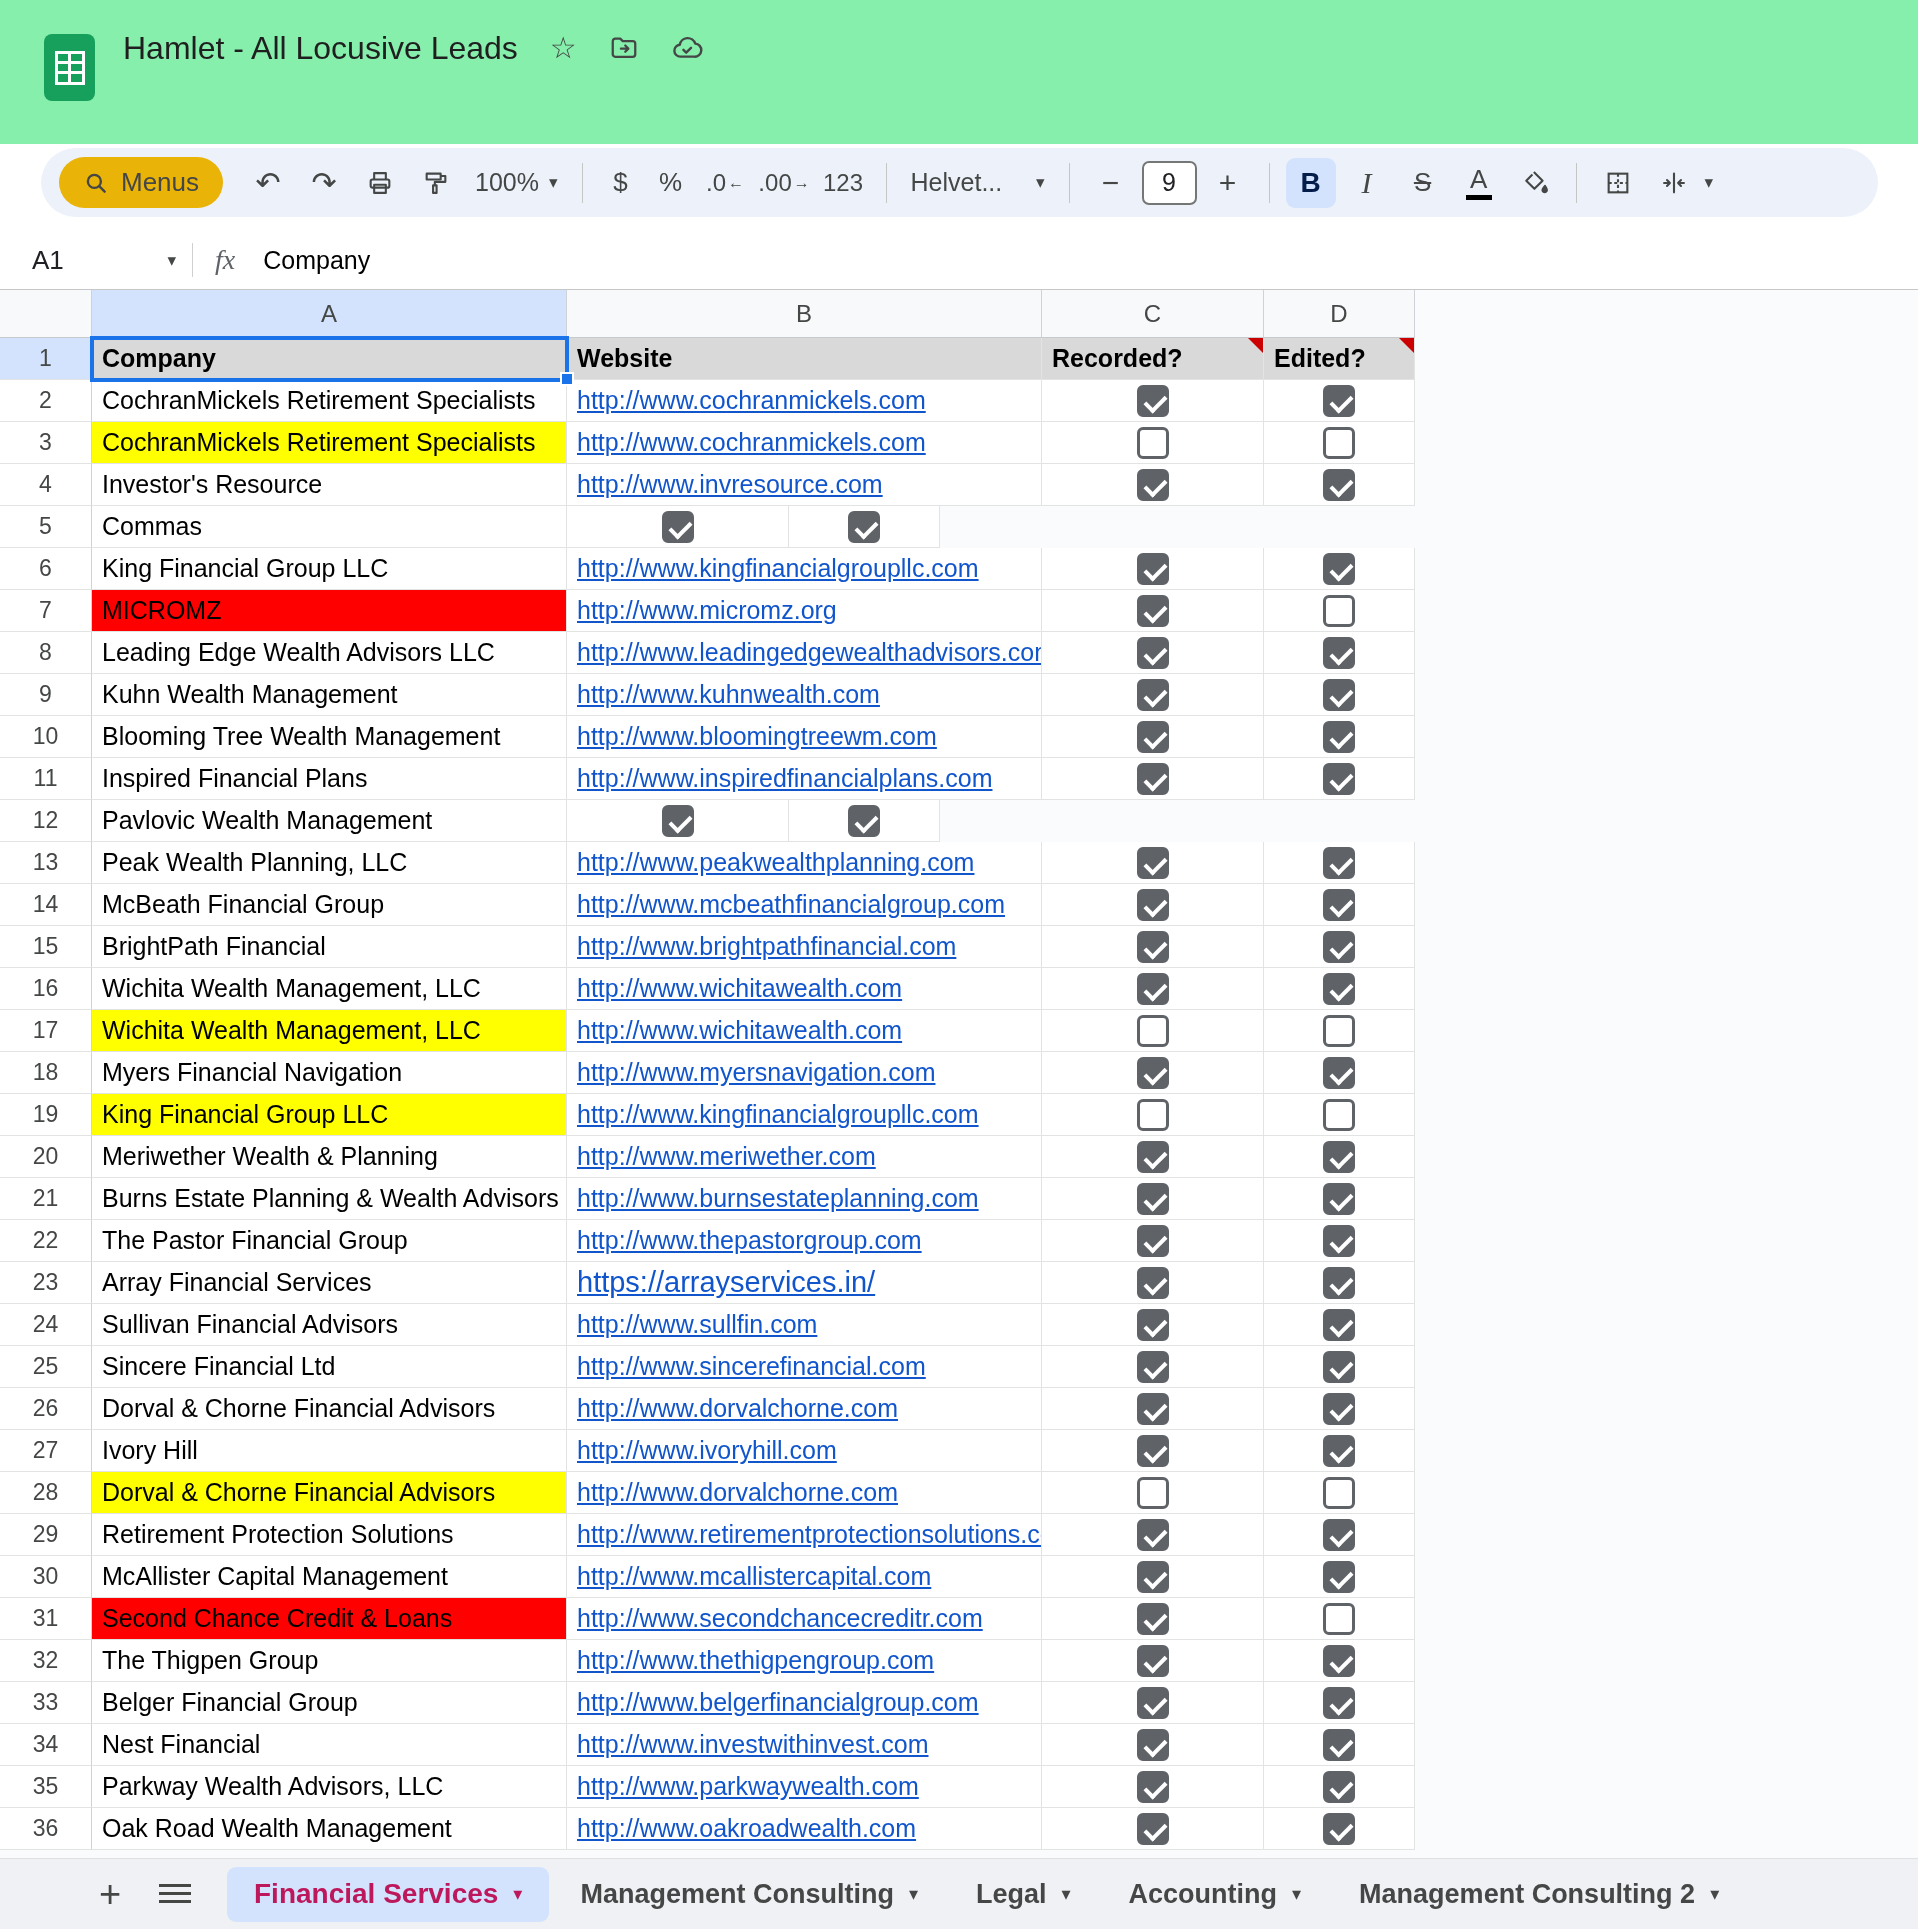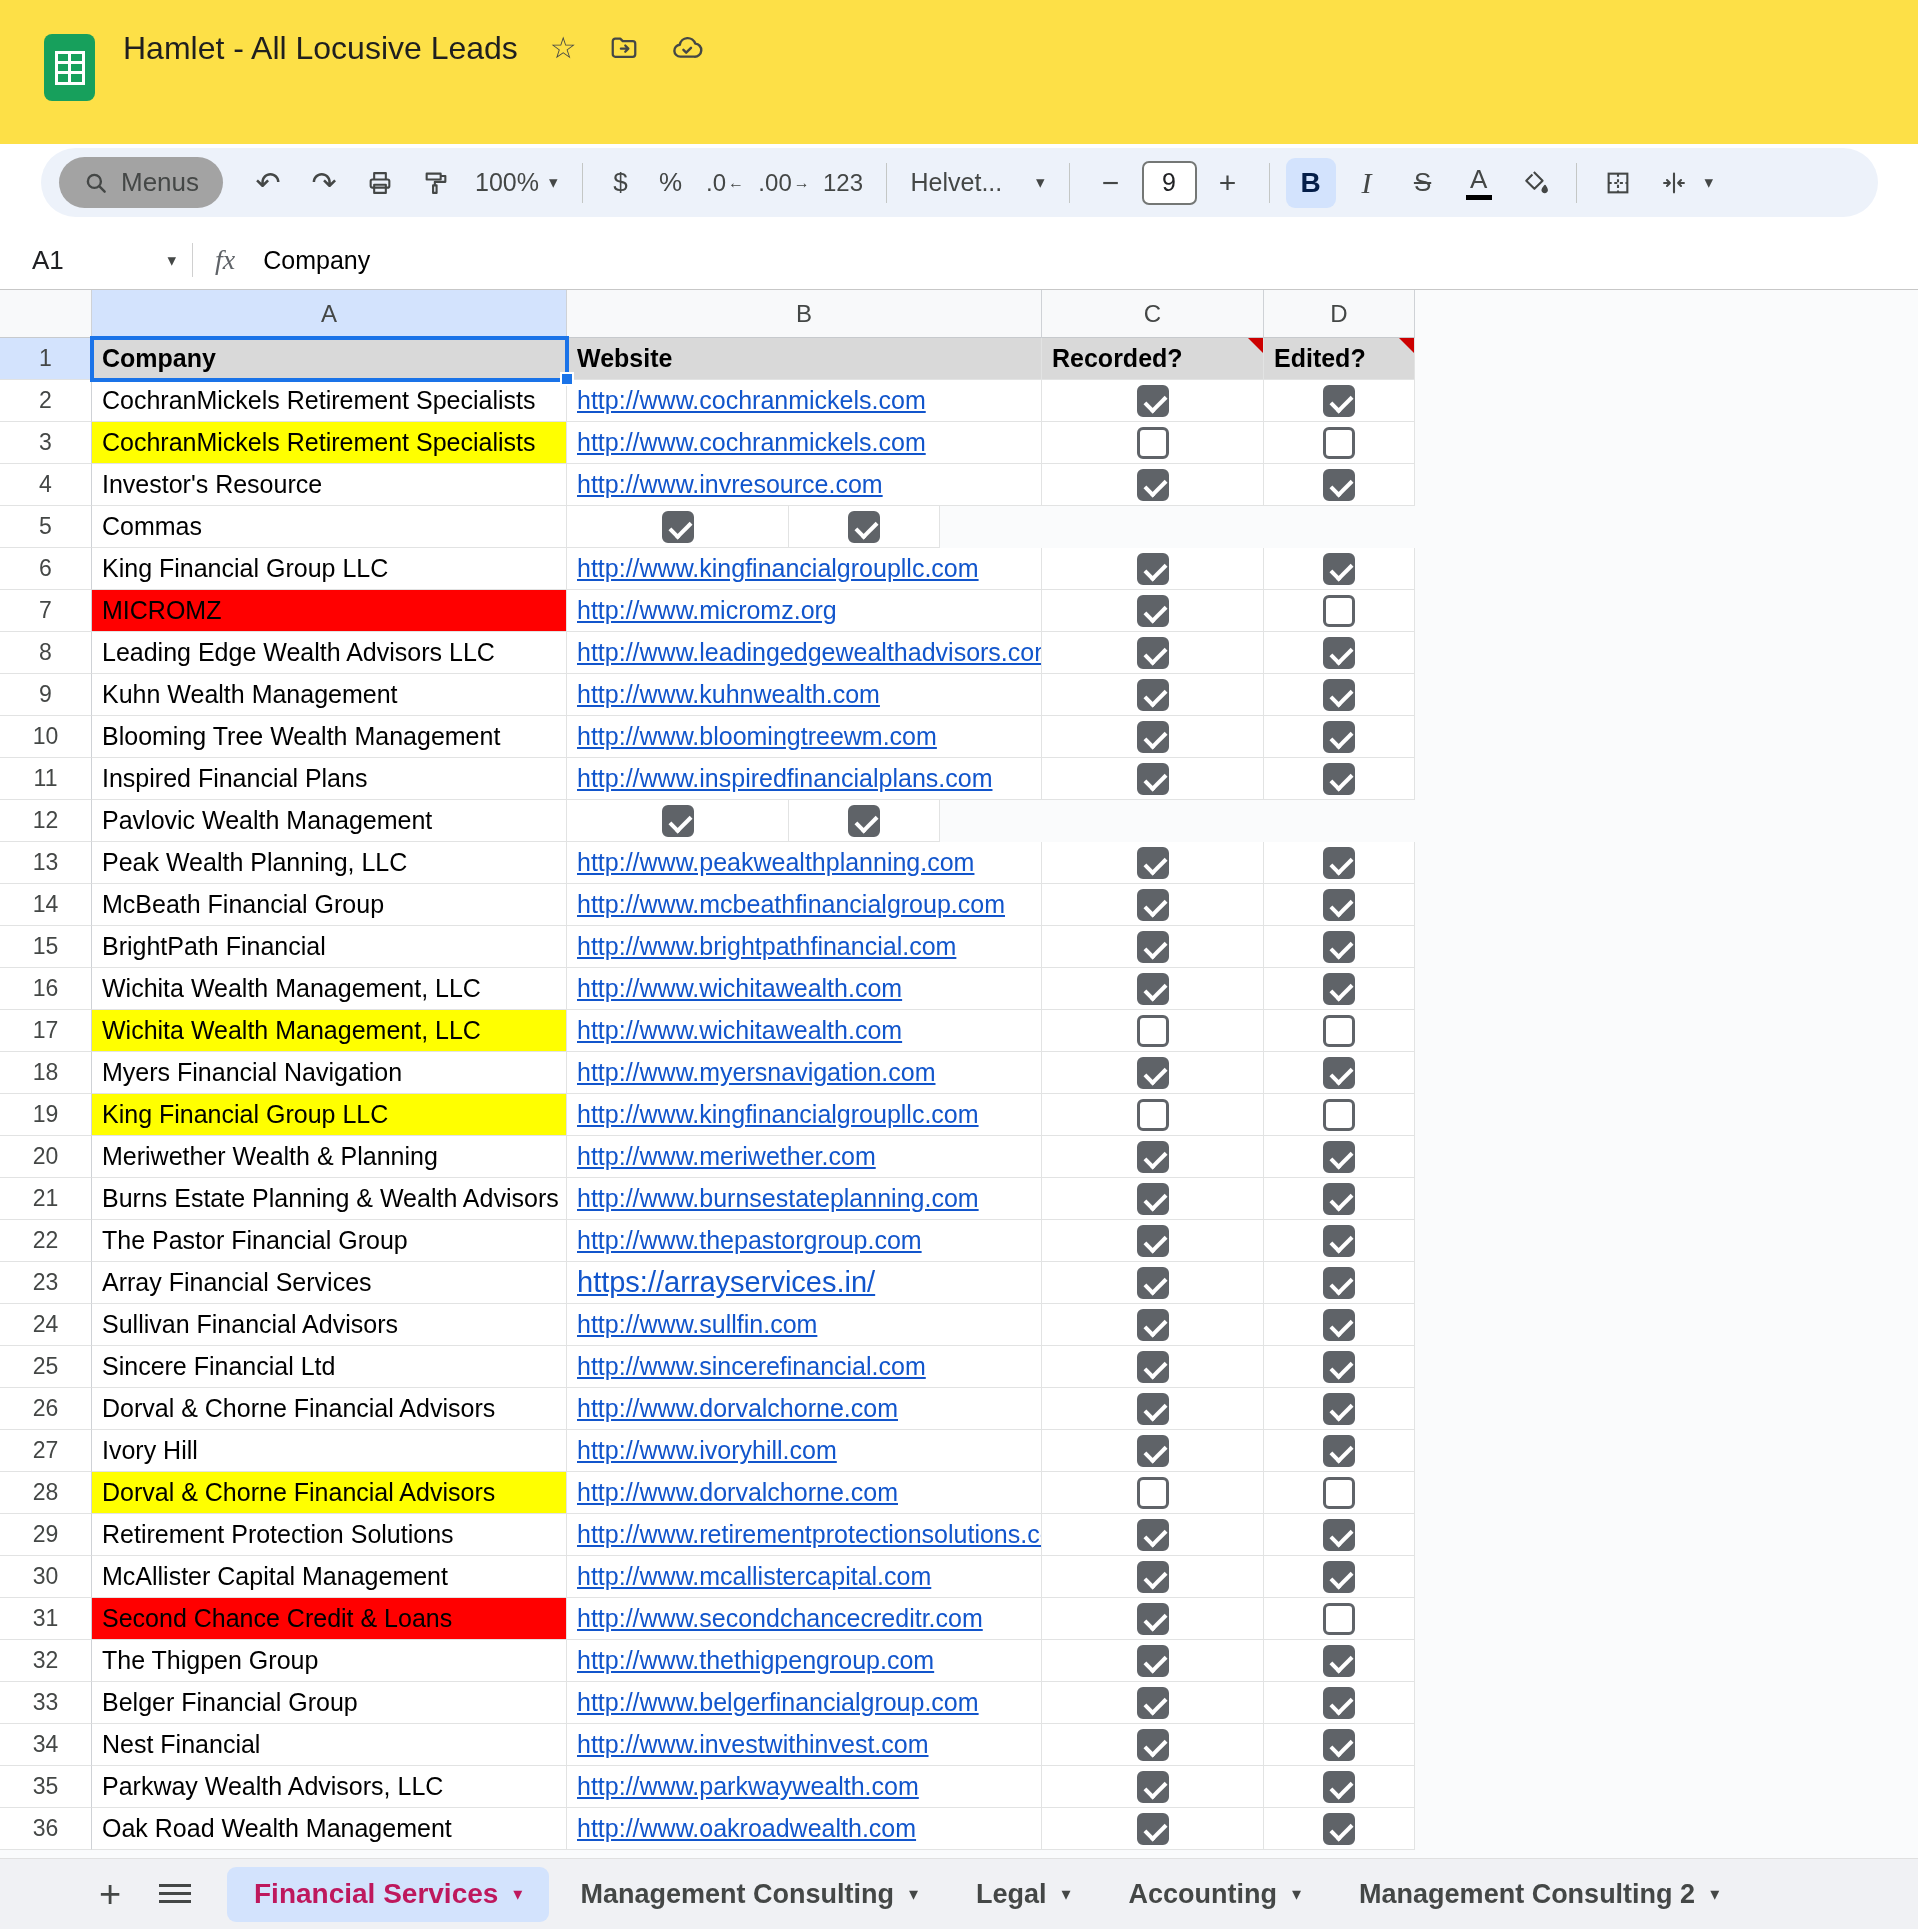--- a/index.html
+++ b/index.html
@@ -2,38 +2,38 @@
 <html><head>
 <meta charset="utf-8">
 <style>
   *{margin:0;padding:0;box-sizing:border-box}
   html,body{width:1919px;height:1930px;overflow:hidden;background:#fff;
     font-family:"Liberation Sans","DejaVu Sans",sans-serif;color:#1f1f1f}
   .app{position:relative;width:1919px;height:1930px;background:#fff}
   button{background:none;border:0;font:inherit;color:#444746;cursor:default}
 
   
-  .titlebar{position:absolute;top:0;left:0;width:100%;height:144px;background:#fde047}
+  .titlebar{position:absolute;top:0;left:0;width:100%;height:144px;background:#86efac}
   .sheets-icon{position:absolute;left:44px;top:34px;width:51px;height:67px;background:#17a05c;
     border-radius:8px;display:flex;align-items:center;justify-content:center}
   .si-grid{width:30px;height:34px;background:#fff;padding:3px;display:grid;
     grid-template-columns:1fr 1fr;grid-template-rows:1fr 1fr 1fr;gap:3px}
   .si-grid span{background:#17a05c}
   .tb-right{position:absolute;left:123px;top:24px}
   .title-row{display:flex;align-items:center;gap:32px;height:48px}
   .doc-title{font-size:32px;font-weight:400;color:#1f1f1f;white-space:nowrap}
   .t-icon{font-size:30px;color:#444746;line-height:1}
   .t-svg{display:block}
   .menubar{display:flex;margin-top:6px;margin-left:-15px}
   .menu-item{font-size:26px;color:#202124;padding:5px 15px;border-radius:14px;white-space:nowrap}
 
   
   .toolbar{position:absolute;left:41px;top:148px;width:1837px;height:69px;background:#edf2fa;
     border-radius:35px;display:flex;align-items:center;padding:0 18px;gap:6px;overflow:hidden}
-  .tb-search{height:51px;background:#a3a3a3;border-radius:26px;display:flex;align-items:center;
+  .tb-search{height:51px;background:#eab308;border-radius:26px;display:flex;align-items:center;
     gap:12px;padding:0 24px;margin-right:14px}
   .tb-search span{font-size:26px;color:#444746}
   .tb-btn{width:50px;height:50px;display:flex;align-items:center;justify-content:center;
     font-size:30px;color:#444746;border-radius:8px;flex:0 0 auto}
   .tb-btn.small{font-size:26px;width:44px}
   .tb-btn.dec{font-size:24px;width:53px;letter-spacing:0}
   .tb-btn .sub-arrow{font-size:16px;margin-left:2px}
   .tdiv{width:1px;height:40px;background:#c4c7c5;margin:0 10px;flex:0 0 auto}
   .tb-zoom{display:flex;align-items:center;gap:10px;font-size:25px;color:#444746;padding:0 8px}
   .caret{font-size:17px;color:#444746;line-height:1}

